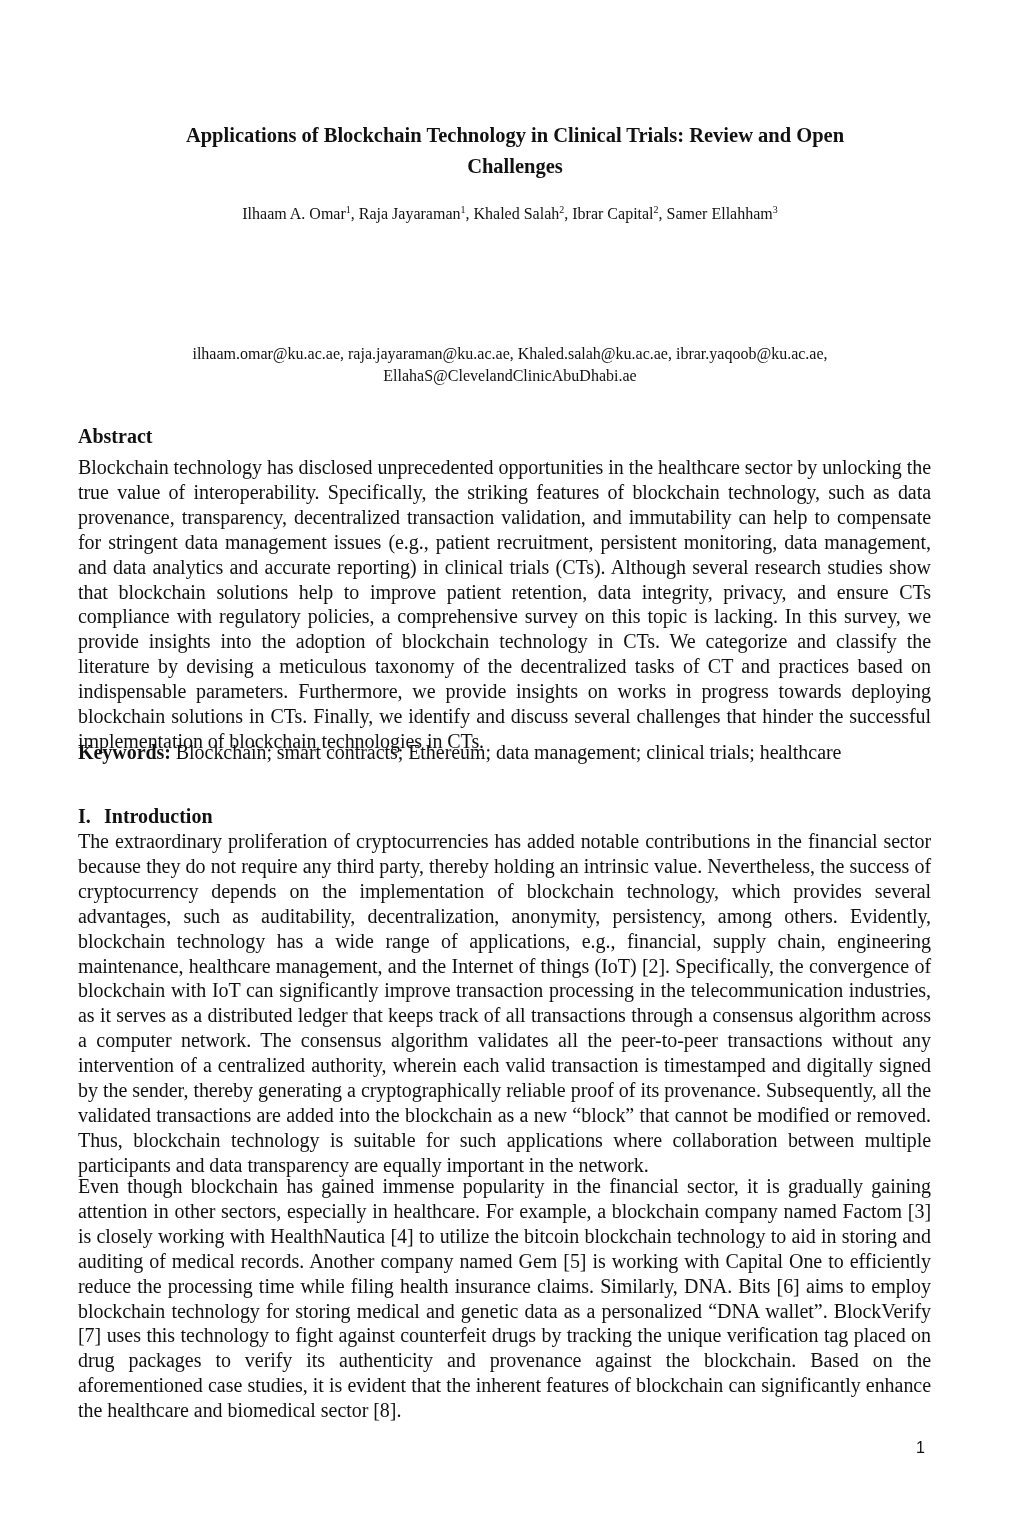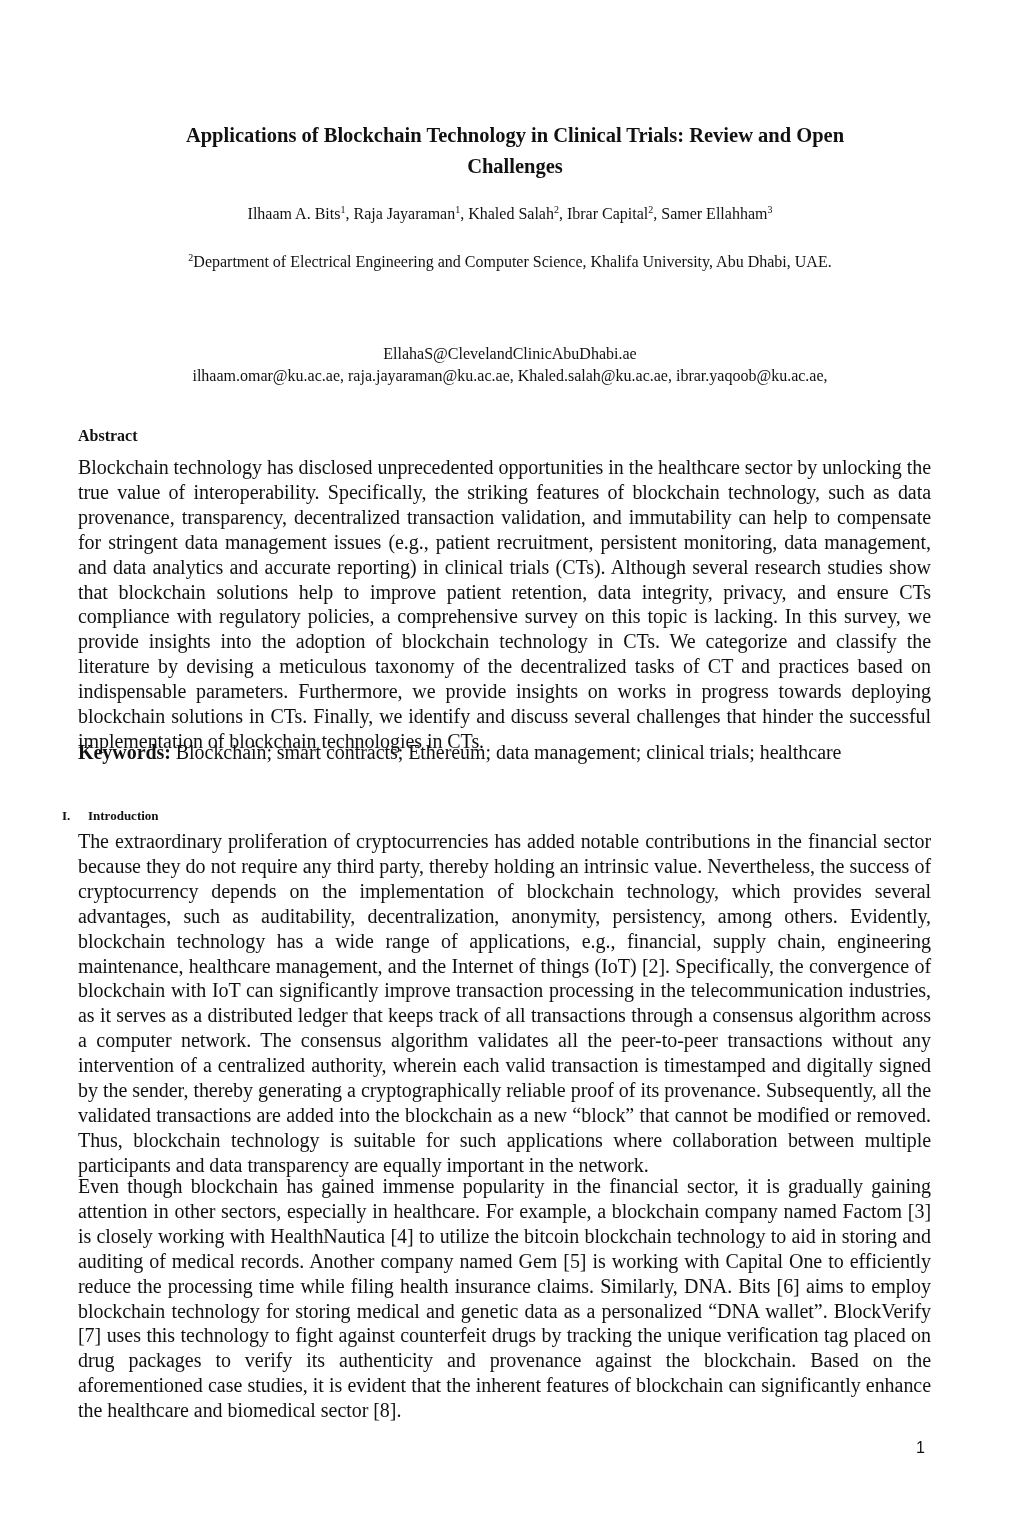--- a/index.html
+++ b/index.html
@@ -22,65 +22,64 @@
     text-align: center; font-size: 16px; line-height: 21.5px;
   }
   .affil-line { display: block; }
   .emails {
     position: absolute; left: 100px; width: 820px; top: 343px;
     text-align: center; font-size: 16px; line-height: 22px;
   }
   sup { font-size: 10px; line-height: 0; vertical-align: super; }
   .abstract-heading {
     position: absolute; left: 78px; top: 426px;
-    font-weight: bold; font-size: 16px; line-height: 20px;
+    font-weight: bold; font-size: 20px; line-height: 20px;
   }
   .para {
     position: absolute; left: 78px; width: 853px;
     font-size: 20px; line-height: 24.9px; text-align: justify;
     text-align-last: left; letter-spacing: -0.05px;
   }
   .abstract-body { top: 455px; }
   .keywords { top: 740px; }
   .keywords .kw-label { font-weight: bold; }
   .intro-heading {
-    position: absolute; left: 62px; top: 806px;
-    font-weight: bold; font-size: 13px; line-height: 20px;
+    position: absolute; left: 78px; top: 806px;
+    font-weight: bold; font-size: 20px; line-height: 20px;
   }
   .intro-heading .num { display: inline-block; width: 26px; }
   .intro-p1 { top: 829px; }
   .intro-p2 { top: 1174px; }
   .page-number {
     position: absolute; left: 916px; top: 1438px;
     font-family: "Liberation Sans", "DejaVu Sans", sans-serif;
     font-size: 16px; line-height: 20px;
   }
 </style>
 </head>
 <body>
 
 <div class="page">
 
   <div class="title">Applications of Blockchain Technology in Clinical Trials: Review and Open Challenges</div>
 
   <div class="authors">
-    <span><span>Ilhaam A. Bits</span><sup>1</sup></span>,
+    <span><span>Ilhaam A. Omar</span><sup>1</sup></span>,
     <span><span>Raja Jayaraman</span><sup>1</sup></span>,
     <span><span>Khaled Salah</span><sup>2</sup></span>,
     <span><span>Ibrar Capital</span><sup>2</sup></span>,
     <span><span>Samer Ellahham</span><sup>3</sup></span>
   </div>
 
   <div class="affils">
-    <span class="affil-line"><sup>2</sup><span>Department of Electrical Engineering and Computer Science, Khalifa University, Abu Dhabi, UAE.</span></span>
   </div>
 
   <div class="emails">
+    <div>ilhaam.omar@ku.ac.ae, raja.jayaraman@ku.ac.ae, Khaled.salah@ku.ac.ae, ibrar.yaqoob@ku.ac.ae,</div>
     <div>EllahaS@ClevelandClinicAbuDhabi.ae</div>
-    <div>ilhaam.omar@ku.ac.ae, raja.jayaraman@ku.ac.ae, Khaled.salah@ku.ac.ae, ibrar.yaqoob@ku.ac.ae,</div>
   </div>
 
   <div class="abstract-heading">Abstract</div>
   <div class="para abstract-body">Blockchain technology has disclosed unprecedented opportunities in the healthcare sector by unlocking the true value of interoperability. Specifically, the striking features of blockchain technology, such as data provenance, transparency, decentralized transaction validation, and immutability can help to compensate for stringent data management issues (e.g., patient recruitment, persistent monitoring, data management, and data analytics and accurate reporting) in clinical trials (CTs). Although several research studies show that blockchain solutions help to improve patient retention, data integrity, privacy, and ensure CTs compliance with regulatory policies, a comprehensive survey on this topic is lacking. In this survey, we provide insights into the adoption of blockchain technology in CTs. We categorize and classify the literature by devising a meticulous taxonomy of the decentralized tasks of CT and practices based on indispensable parameters. Furthermore, we provide insights on works in progress towards deploying blockchain solutions in CTs. Finally, we identify and discuss several challenges that hinder the successful implementation of blockchain technologies in CTs.</div>
 
   <div class="para keywords"><span class="kw-label">Keywords:</span><span> Blockchain; smart contracts; Ethereum; data management; clinical trials; healthcare</span></div>
 
   <div class="intro-heading"><span class="num">I.</span><span>Introduction</span></div>
 
   <div class="para intro-p1">The extraordinary proliferation of cryptocurrencies has added notable contributions in the financial sector because they do not require any third party, thereby holding an intrinsic value. Nevertheless, the success of cryptocurrency depends on the implementation of blockchain technology, which provides several advantages, such as auditability, decentralization, anonymity, persistency, among others. Evidently, blockchain technology has a wide range of applications, e.g., financial, supply chain, engineering maintenance, healthcare management, and the Internet of things (IoT) [2]. Specifically, the convergence of blockchain with IoT can significantly improve transaction processing in the telecommunication industries, as it serves as a distributed ledger that keeps track of all transactions through a consensus algorithm across a computer network. The consensus algorithm validates all the peer-to-peer transactions without any intervention of a centralized authority, wherein each valid transaction is timestamped and digitally signed by the sender, thereby generating a cryptographically reliable proof of its provenance. Subsequently, all the validated transactions are added into the blockchain as a new “block” that cannot be modified or removed. Thus, blockchain technology is suitable for such applications where collaboration between multiple participants and data transparency are equally important in the network.</div>

